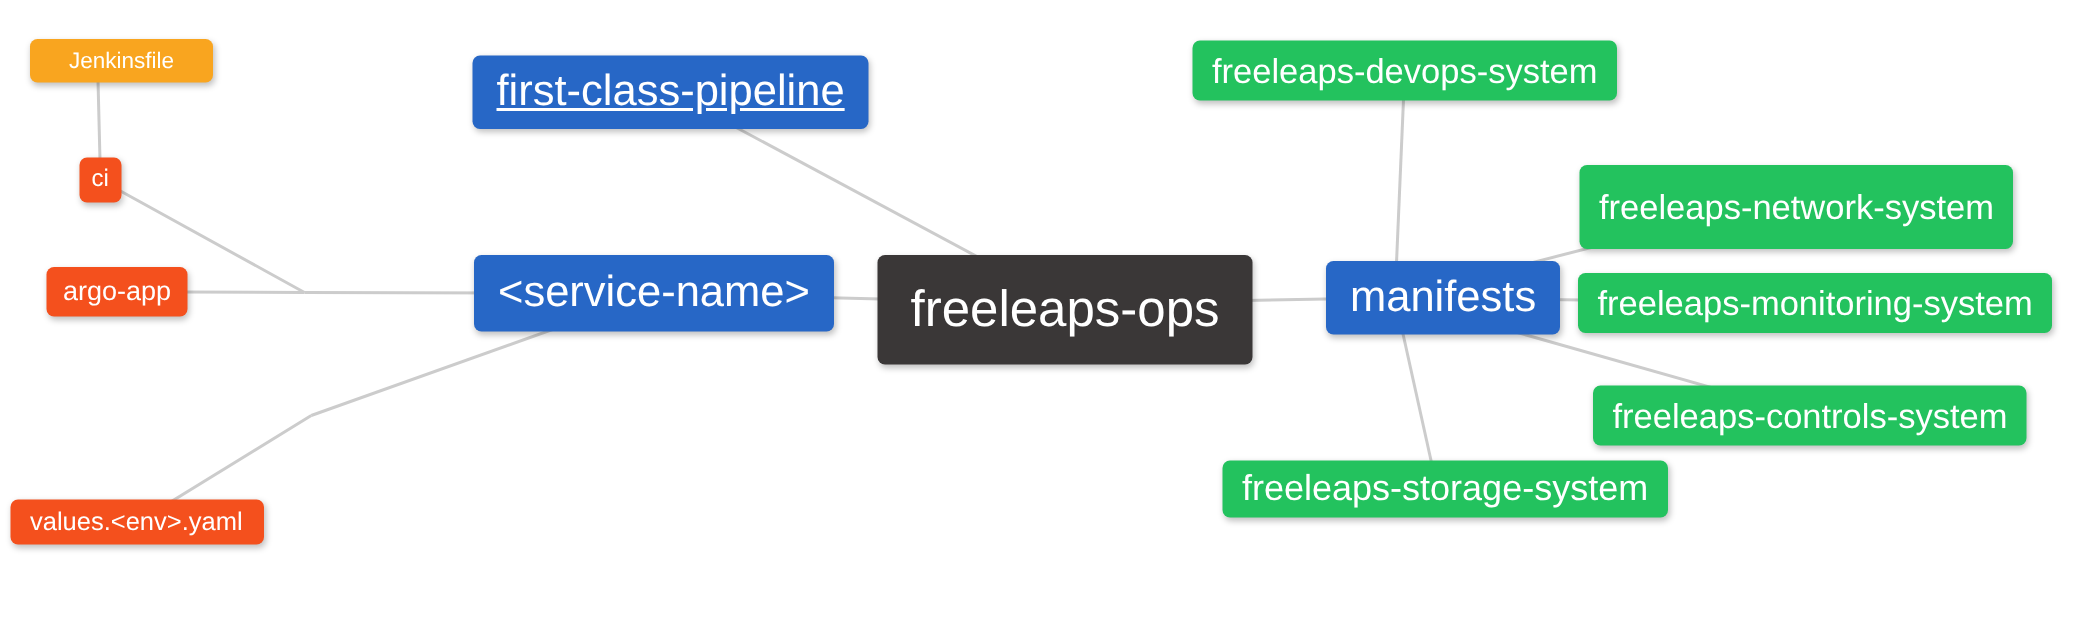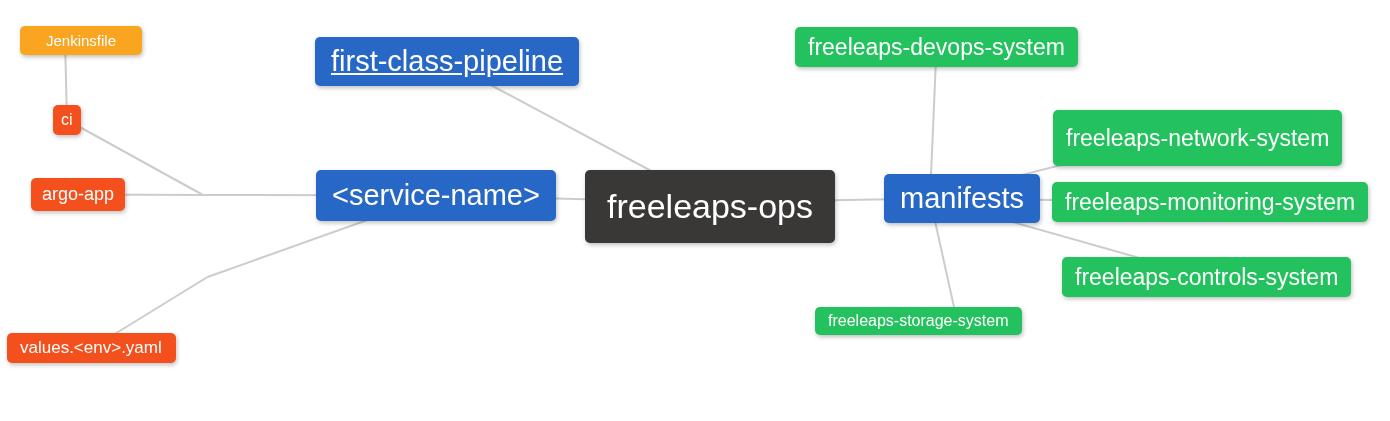--- a/index.html
+++ b/index.html
@@ -38,21 +38,21 @@
   #n-helm-pkg             { left: 147px;  top: 258px; font-size: 23px; padding: 6px 13px; }
   #n-values-env-yaml      { left: 7px;    top: 333px; font-size: 17px; padding: 5px 14px; }
   #n-first-class-pipeline { left: 315px;  top: 37px;  font-size: 29px; padding: 8px 16px; text-decoration: underline; }
   #n-service-name         { left: 316px;  top: 170px; font-size: 29px; padding: 9px 16px; }
   #n-freeleaps-ops        { left: 585px;  top: 170px; font-size: 34px; padding: 17px 22px; }
   #n-manifests            { left: 852px;  top: 174px; font-size: 29px; padding: 8px 16px; margin-left: 32px; }
   #n-devops-system        { left: 795px;  top: 27px;  font-size: 23px; padding: 7px 13px; }
   #n-network-system       { left: 1053px; top: 110px; font-size: 23px; padding: 15px 13px; }
   #n-monitoring-system    { left: 1052px; top: 182px; font-size: 23px; padding: 7px 13px; }
   #n-controls-system      { left: 1062px; top: 257px; font-size: 23px; padding: 7px 13px; }
-  #n-storage-system       { left: 815px;  top: 307px; font-size: 16px; padding: 5px 13px; }
+  #n-storage-system       { left: 815px;  top: 307px; font-size: 24px; padding: 5px 13px; }
 </style>
 </head>
 <body>
 
 <div id="canvas">
   <svg id="edge-layer" viewBox="0 0 1390 421" xmlns="http://www.w3.org/2000/svg">
       <line x1="65" y1="40.5" x2="67" y2="120" stroke="#cccccc" stroke-width="2"></line>
       <line x1="67" y1="120" x2="203" y2="195" stroke="#cccccc" stroke-width="2"></line>
       <line x1="78" y1="194.5" x2="203" y2="195" stroke="#cccccc" stroke-width="2"></line>
       <line x1="203" y1="195" x2="436" y2="195.5" stroke="#cccccc" stroke-width="2"></line>

